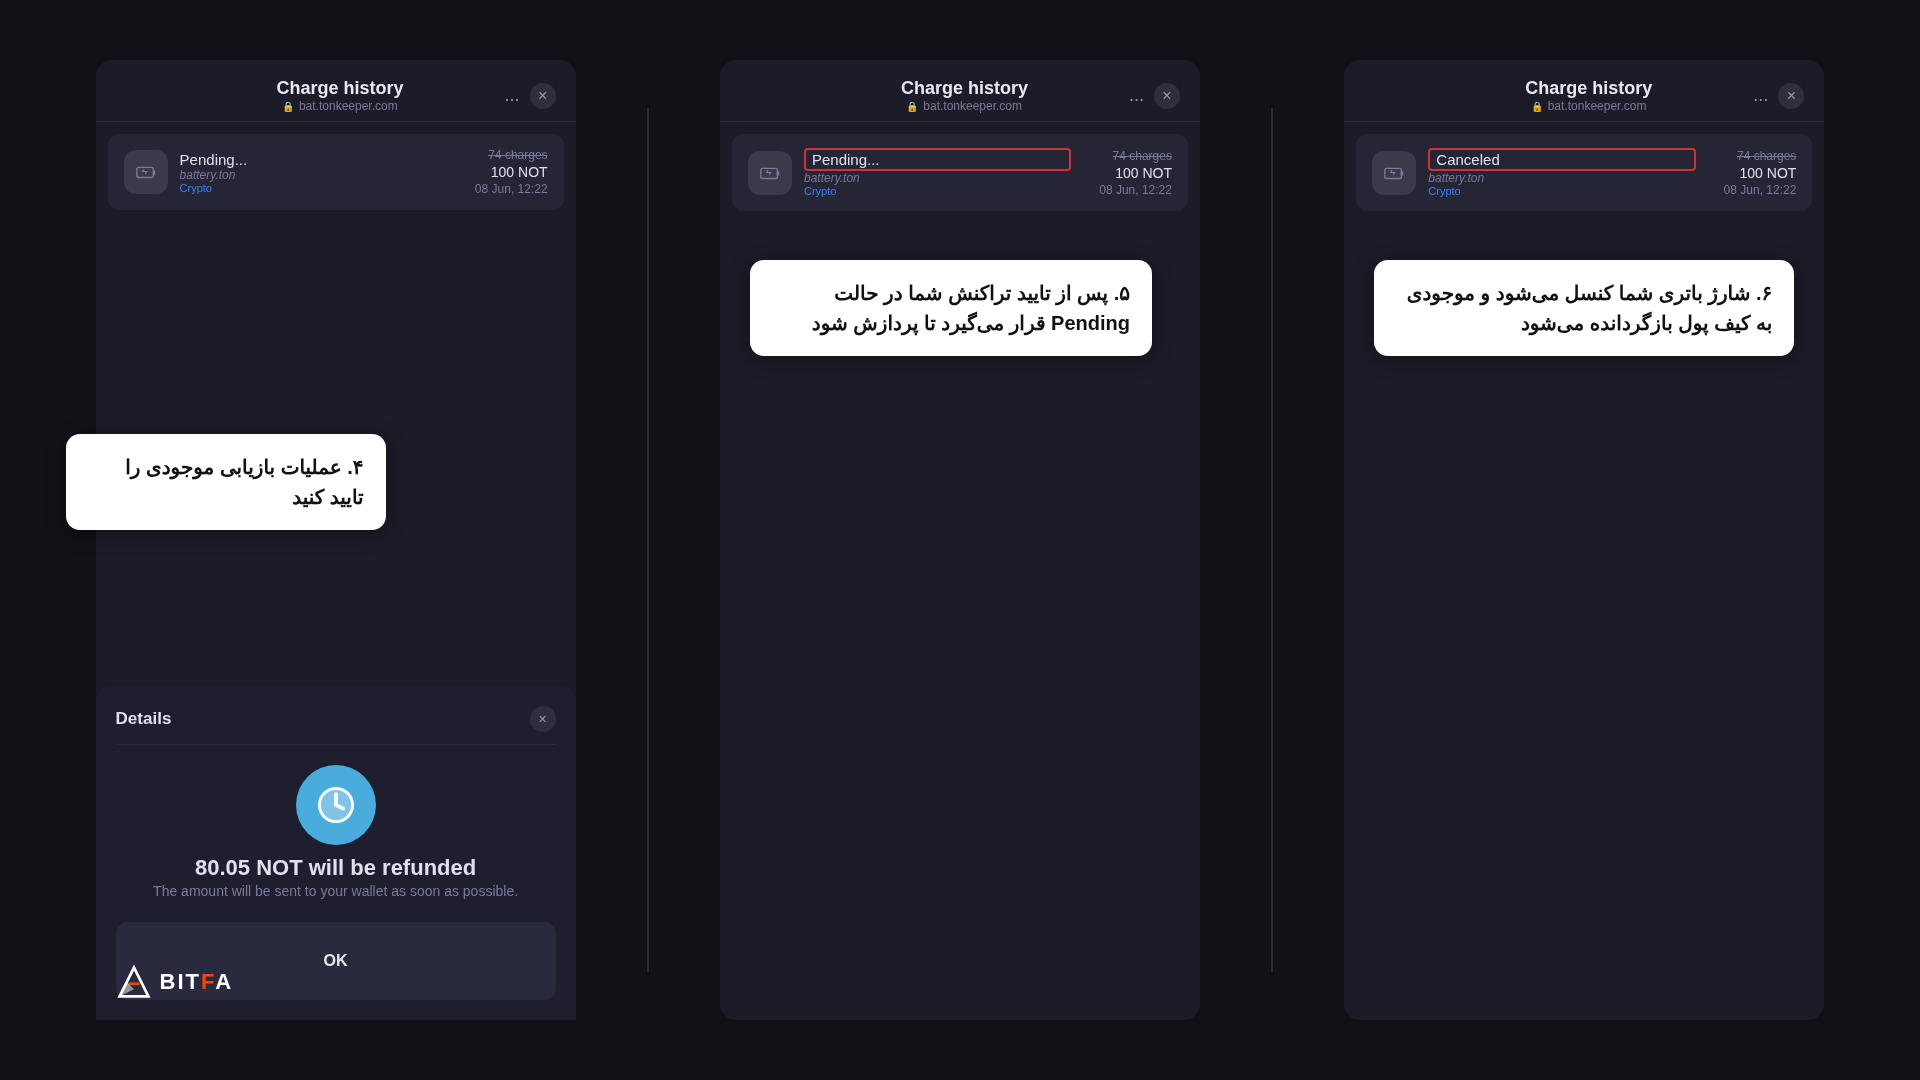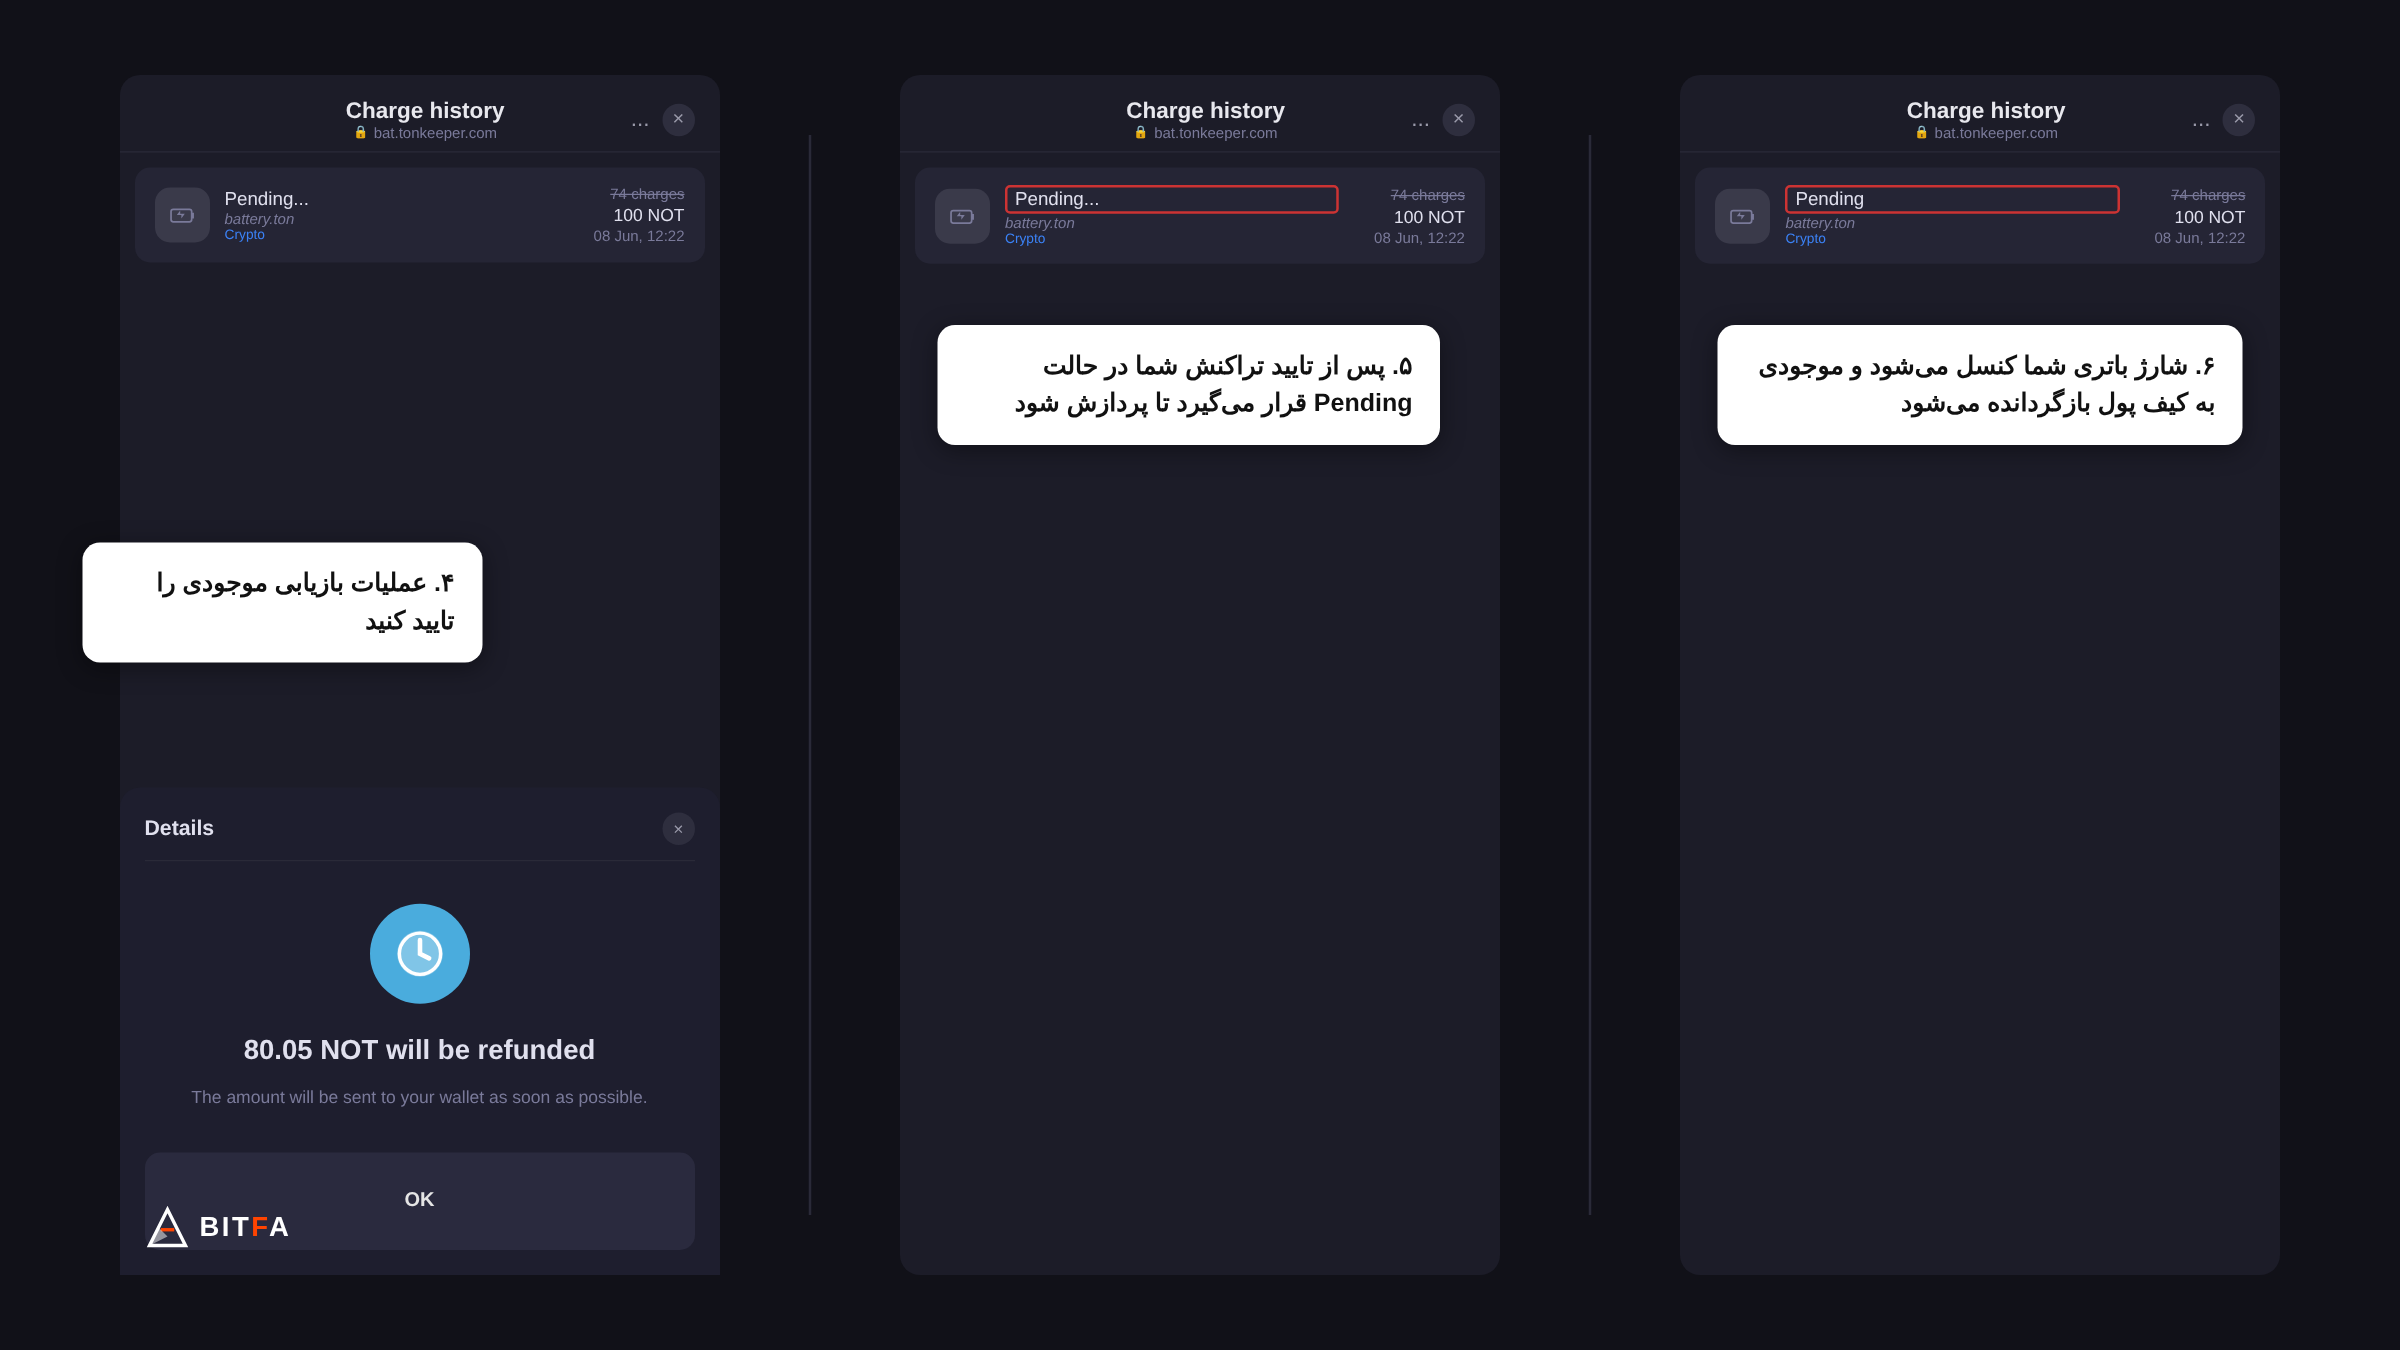--- a/index.html
+++ b/index.html
@@ -201,21 +201,21 @@
       position: absolute;
       bottom: 0;
       left: 0;
       right: 0;
       background: #1e1e2e;
       border-radius: 16px 16px 0 0;
       padding: 20px;
       display: flex;
       flex-direction: column;
       align-items: center;
-      gap: 14px;
+      gap: 0;
     }
     .details-header {
       display: flex;
       align-items: center;
       justify-content: space-between;
       width: 100%;
       padding-bottom: 12px;
       border-bottom: 1px solid #2a2a38;
     }
     .details-title {
@@ -444,21 +444,21 @@
 
     <div class="charge-item">
       <div class="charge-icon">
         <svg viewBox="0 0 24 24" fill="#7a7a9a">
           <rect x="2" y="7" width="18" height="11" rx="2" stroke="#7a7a9a" stroke-width="1.5" fill="none"></rect>
           <path d="M20 10h2v5h-2v-5z" fill="#7a7a9a"></path>
           <path d="M7 12l3-4v3h4l-3 4v-3H7z" fill="#7a7a9a"></path>
         </svg>
       </div>
       <div class="charge-info">
-        <div class="charge-name canceled">Pending</div>
+        <div class="charge-name canceled">Canceled</div>
         <div class="charge-source">battery.ton</div>
         <div class="charge-type">Crypto</div>
       </div>
       <div class="charge-meta">
         <span class="charge-count">74 charges</span>
         <span class="charge-amount">100 NOT</span>
         <span class="charge-date">08 Jun, 12:22</span>
       </div>
     </div>
 

